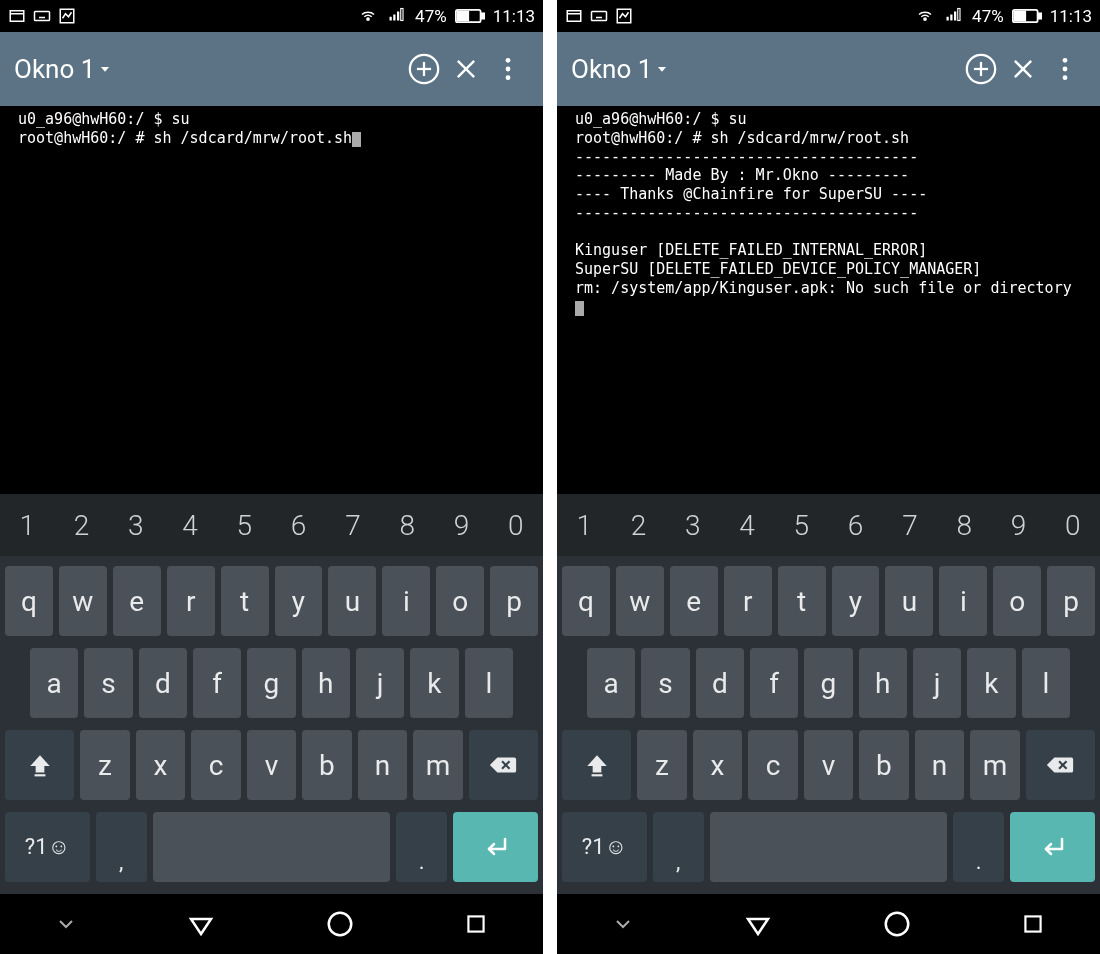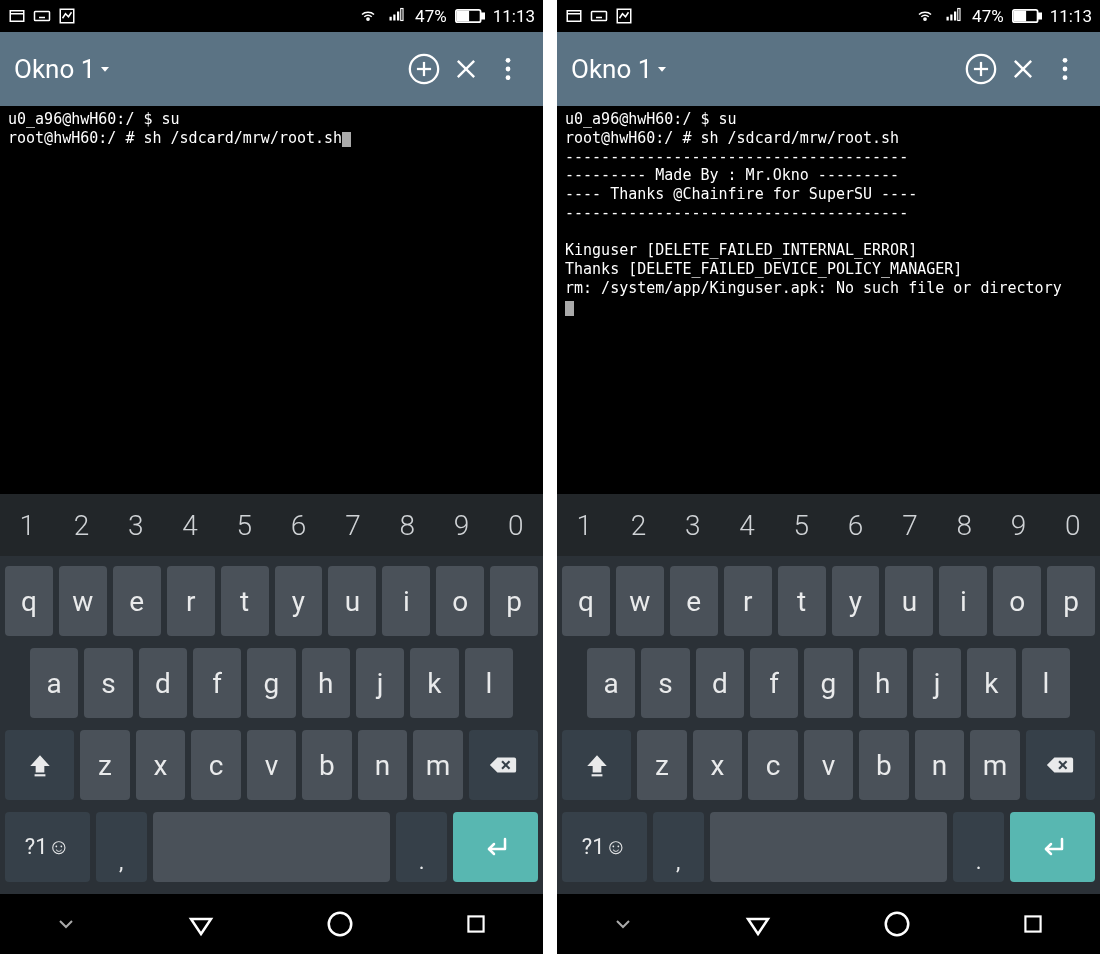--- a/index.html
+++ b/index.html
@@ -58,21 +58,21 @@
   }
 
   
   .term {
     flex: 1;
     background: #000;
     color: #fff;
     font-family: "Menlo","Consolas","DejaVu Sans Mono",monospace;
     font-size: 15px;
     line-height: 1.25;
-    padding: 4px 8px;
+    padding: 4px 18px;
     white-space: pre;
     overflow: hidden;
   }
   .cursor {
     display: inline-block;
     width: 9px; height: 15px;
     background: #aaa;
     vertical-align: text-bottom;
   }
 
@@ -363,21 +363,21 @@
   </div>
 
   <div class="term"><span>u0_a96@hwH60:/ $ su</span>
 <span>root@hwH60:/ # sh /sdcard/mrw/root.sh</span>
 <span>--------------------------------------</span>
 <span>--------- Made By : Mr.Okno ---------</span>
 <span>---- Thanks @Chainfire for SuperSU ----</span>
 <span>--------------------------------------</span>
 <span></span>
 <span>Kinguser [DELETE_FAILED_INTERNAL_ERROR]</span>
-<span>Thanks [DELETE_FAILED_DEVICE_POLICY_MANAGER]</span>
+<span>SuperSU [DELETE_FAILED_DEVICE_POLICY_MANAGER]</span>
 <span>rm: /system/app/Kinguser.apk: No such file or directory</span>
 <span class="cursor"></span></div>
 
   <div class="keyboard">
     <div class="num-row">
       <div class="numkey">1</div>
       <div class="numkey">2</div>
       <div class="numkey">3</div>
       <div class="numkey">4</div>
       <div class="numkey">5</div>

